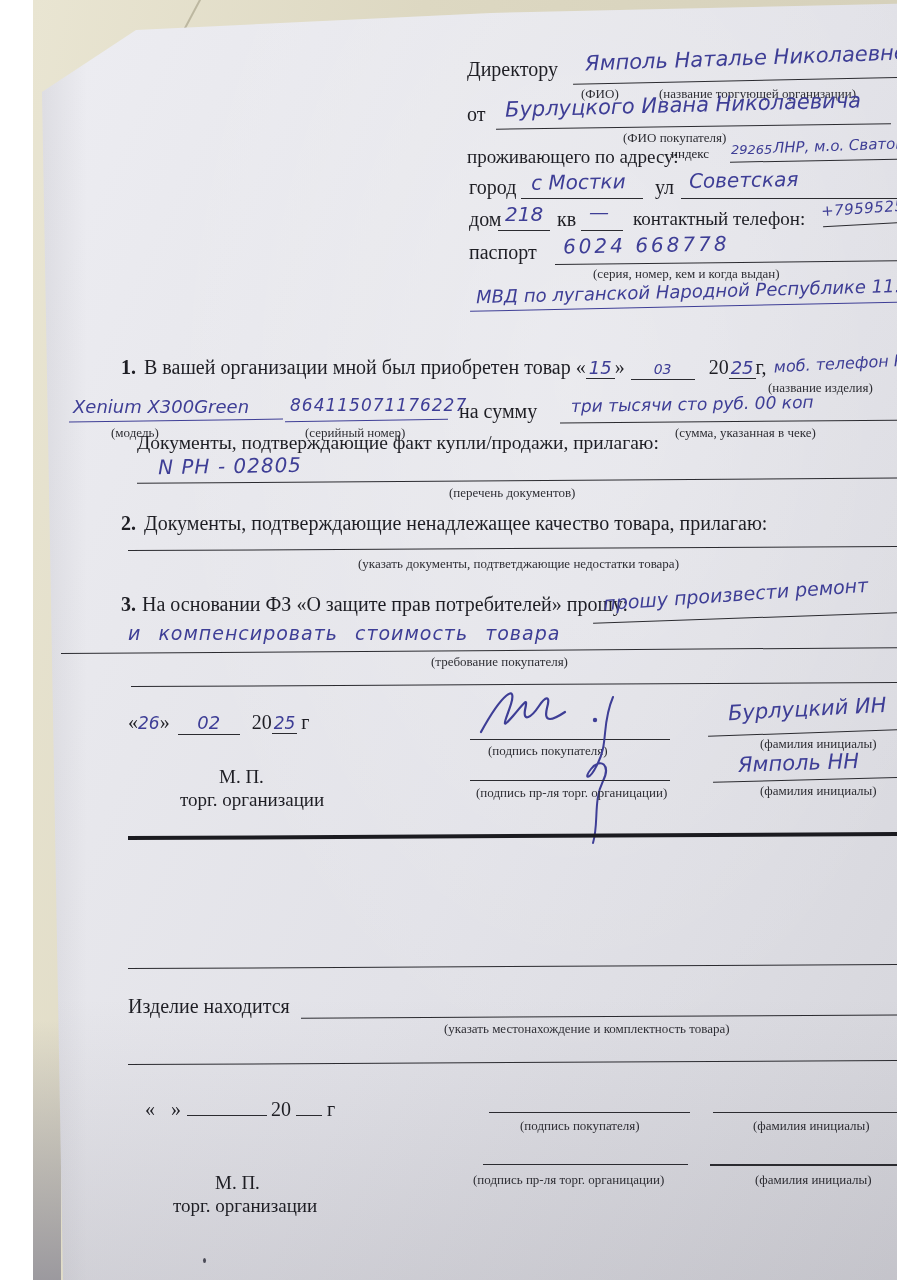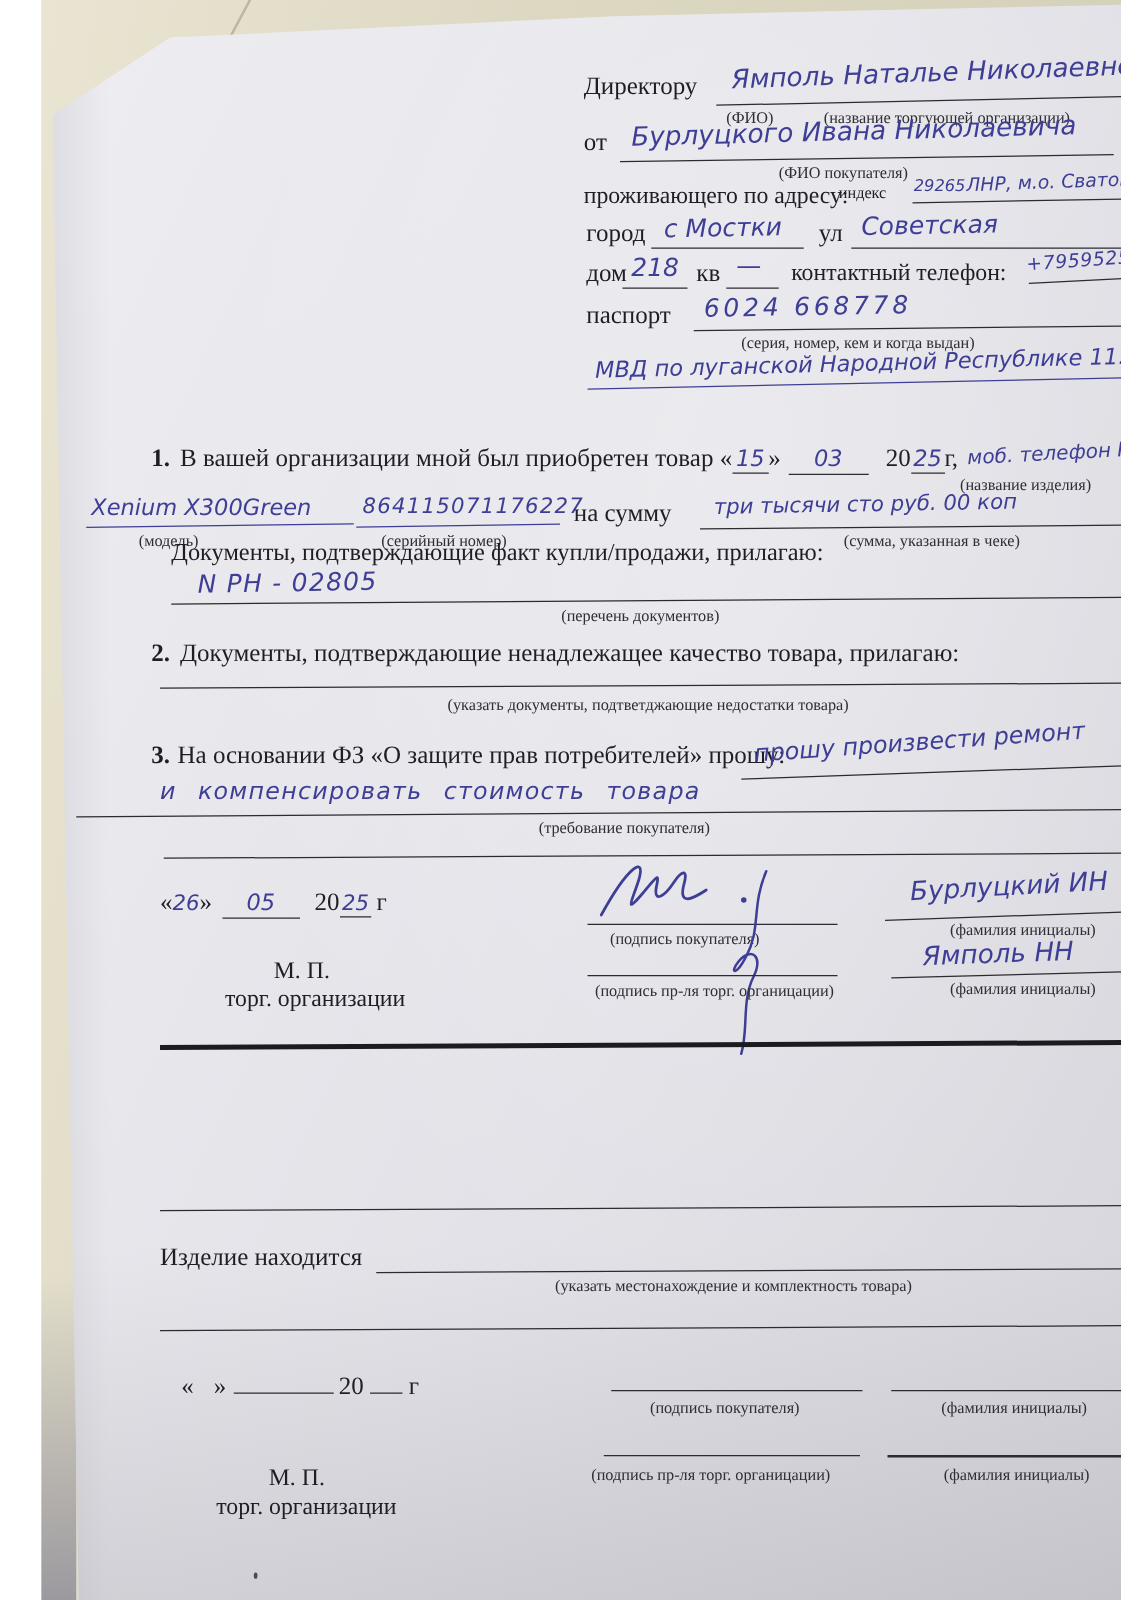--- a/index.html
+++ b/index.html
@@ -79,21 +79,21 @@
 
     <span class="abs hw" style="left:443px;top:280px;font-size:18px;transform:rotate(-1.5deg);">МВД по луганской Народной Республике 11.08.23</span>
     <div class="ln" style="left:437px;top:306px;width:452px;transform:rotate(-1.2deg);border-top-color:#3e3e96;"></div>
 
 
     <div class="abs row" style="left:88px;top:356px;font-size:19.5px;">
       <span class="pr b" style="margin-right:8px;">1.</span>
       <span class="pr">В вашей организации мной был приобретен товар «</span>
       <span class="hw ulb" style="font-size:18px;padding:0 3px;">15</span>
       <span class="pr" style="margin-right:6px;">»</span>
-      <span class="ulb" style="display:inline-block;width:64px;text-align:center;"><span class="hw" style="font-size:18px;">03</span></span>
+      <span class="ulb" style="display:inline-block;width:64px;text-align:center;"><span class="hw" style="font-size:14px;">03</span></span>
       <span class="pr" style="margin-left:14px;">20</span>
       <span class="hw ulb" style="font-size:18px;padding:0 2px;">25</span>
       <span class="pr" style="margin-right:8px;">г,</span>
       <span class="hw" style="font-size:16px;transform:rotate(-3deg) translateY(-6px);">моб. телефон Philips</span>
     </div>
     <span class="abs lb" style="left:735px;top:380px;">(название изделия)</span>
 
     <div class="ln" style="left:36px;top:420px;width:214px;transform:rotate(-0.8deg);border-top-color:#3e3e96;"></div>
     <span class="abs hw" style="left:40px;top:396px;font-size:18px;">Xenium X300Green</span>
     <span class="abs lb" style="left:78px;top:425px;">(модель)</span>
@@ -126,21 +126,21 @@
     <span class="abs hw" style="left:95px;top:622px;font-size:19px;letter-spacing:1px;word-spacing:10px;">и компенсировать стоимость товара</span>
     <div class="ln" style="left:28px;top:650px;width:865px;transform:rotate(-0.4deg);"></div>
     <span class="abs lb" style="left:398px;top:654px;">(требование покупателя)</span>
 
     <div class="ln" style="left:98px;top:684px;width:795px;transform:rotate(-0.3deg);"></div>
 
     <div class="abs row" style="left:95px;top:711px;font-size:20px;">
       <span class="pr">«</span>
       <span class="hw" style="font-size:17px;">26</span>
       <span class="pr" style="margin-right:8px;">»</span>
-      <span class="ulb" style="display:inline-block;width:62px;text-align:center;"><span class="hw" style="font-size:18px;">05</span></span>
+      <span class="ulb" style="display:inline-block;width:62px;text-align:center;"><span class="hw" style="font-size:18px;">02</span></span>
       <span class="pr" style="margin-left:12px;">20</span>
       <span class="hw ulb" style="font-size:17px;padding:0 2px;">25</span>
       <span class="pr" style="margin-left:4px;">г</span>
     </div>
 
     <svg class="abs" width="170" height="60" viewBox="0 0 170 60" style="left:440px;top:682px;">
       <path d="M8 50 C 30 10, 44 2, 38 22 C 33 38, 26 50, 40 34 C 52 20, 55 14, 52 28 C 50 40, 58 36, 66 24 C 72 15, 78 12, 74 26 C 70 42, 80 38, 92 30" fill="none" stroke="#3e3e96" stroke-width="2.2" stroke-linecap="round"></path>
       <circle cx="122" cy="38" r="2.2" fill="#3e3e96"></circle>
     </svg>
     <div class="ln" style="left:437px;top:739px;width:200px;"></div>

